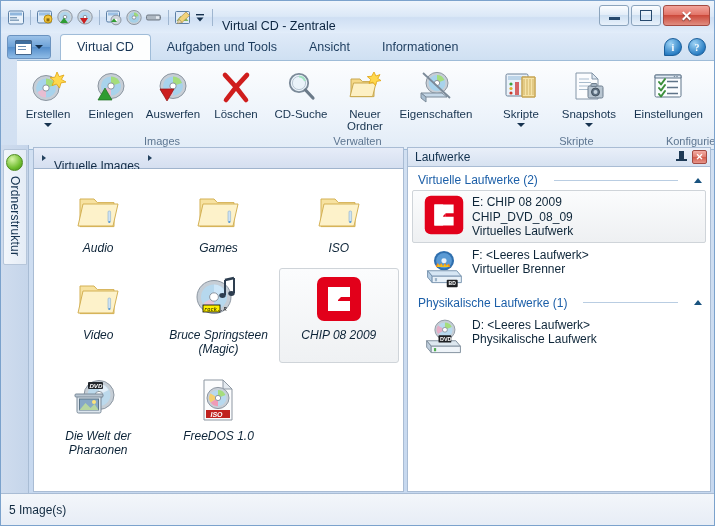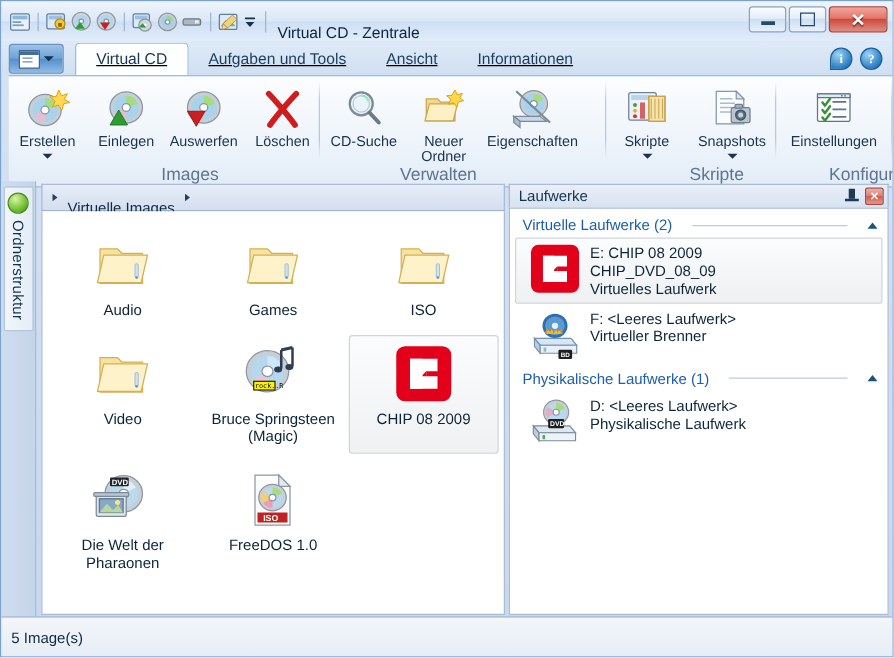--- a/index.html
+++ b/index.html
@@ -59,21 +59,21 @@
   }
   .wmin { width: 11px; height: 3px; background: #27496d; margin-top: 6px; }
   .wmax { width: 10px; height: 9px; border: 1.6px solid #27496d; }
   .wclose { color: #fff; font-size: 14px; font-weight: bold; line-height: 1;
             text-shadow: 0 1px 1px rgba(0,0,0,.45); }
 
   
   .tabstrip {
     position: absolute; left: 0; top: 32px; right: 0; height: 27px;
     background: linear-gradient(180deg,#dfeaf8 0%, #cfe0f2 100%);
-    display:flex; align-items: flex-end; text-decoration: underline;
+    display:flex; align-items: flex-end;
   }
   .appbtn {
     width: 44px; height: 24px; margin-left: 6px; margin-bottom: 1px;
     border: 1px solid #6b93c0; border-radius: 3px;
     background: linear-gradient(180deg,#9cc2e8 0%, #6fa3d8 48%, #568fcc 52%, #8fbce6 100%);
     display:flex; align-items:center; justify-content:center; gap:3px;
     box-sizing:border-box;
   }
   .appbtn .sq {
     width: 15px; height: 13px; background: #fff;
@@ -101,32 +101,33 @@
   }
   .helpicons { position:absolute; right:8px; top:5px; display:flex; gap:6px; align-items:center;}
   .hicon { width:16px; height:16px; border-radius:50%;
            background: radial-gradient(circle at 35% 30%, #9ed3f5, #2b7fc4 70%, #16568f);
            border:1px solid #1b5f9b; color:#fff; font-size:10px; font-weight:bold;
            display:flex;align-items:center;justify-content:center; font-family:"Liberation Serif",serif;}
   .hicon.info { border-radius:50% 50% 50% 0; }
 
   
   .ribbon {
-    position: absolute; left: 6px; top: 59px; right: 0; height: 90px;
+    position: absolute; left: 16px; top: 59px; right: 0; height: 90px;
     background: linear-gradient(180deg,#fcfdfe 0%, #eef4fb 60%, #e2ecf7 100%);
     border-top: 1px solid #9fbcd8;
     border-bottom: 1px solid #9fbcd8;
     display: flex;
     box-sizing:border-box;
+    align-items:center;
   }
   .rgroup { position: relative; display:flex; height: 100%; }
   .rgroup-items { display:flex; align-items: flex-start; padding-top: 4px; }
   .rgroup-label {
     position:absolute; bottom: 2px; left:0; right:0;
-    text-align:center; font-size: 14px; color:#5d7590;padding-left:42px;
+    text-align:center; font-size: 11px; color:#5d7590;padding-left:42px;
   }
   .gsep { width:1px; background: linear-gradient(180deg,rgba(160,180,205,0) 0%, #b8c9dd 25%, #b8c9dd 75%, rgba(160,180,205,0) 100%); margin: 4px 0 22px 0;}
   .rbtn {
     width: 62px; display:flex; flex-direction:column; align-items:center;
     padding-top: 4px; cursor:default;
   }
   .rbtn .ico { height: 36px; display:flex; align-items:center; justify-content:center; }
   .rbtn .lbl { font-size: 11.5px; color:#17334f; text-align:center; line-height: 12px; margin-top:3px;}
   .rbtn .drop { width:0;height:0;border-left:4px solid transparent;border-right:4px solid transparent;border-top:4px solid #17334f; margin-top:3px;}
   .vsep { width:1px; background:#c3d2e2; margin: 6px 0 26px 0; }
@@ -164,21 +165,21 @@
     height: 22px; background: linear-gradient(180deg,#e6ecf8 0%, #d5dff0 100%);
     border: 1px solid #a9bcd4; border-bottom: 1px solid #a0b4cd;
     display:flex; align-items:center; gap:8px; padding: 0 8px; box-sizing:border-box;
     margin: 2px 1px 0 4px;
   }
   .crumb-arrow { width:0;height:0;border-top:3.5px solid transparent;border-bottom:3.5px solid transparent;border-left:4.5px solid #24425f;}
   .crumb-text { font-size:12px; color:#102a45;margin-top:16px;}
   .filearea {
     flex:1; background:#fff; border:1px solid #a9bcd4; border-top:none;
     margin: 0 1px 1px 4px;
-    position:relative; overflow:hidden;
+    position:relative; overflow:hidden;font-style:italic;
   }
   .grid {
     display:grid; grid-template-columns: repeat(3, 1fr);
     padding: 12px 4px 0 4px;
     row-gap: 6px;
   }
   .item {
     display:flex; flex-direction:column; align-items:center;
     padding: 4px 2px 6px 2px; border:1px solid transparent; border-radius:3px;
     box-sizing:border-box;

